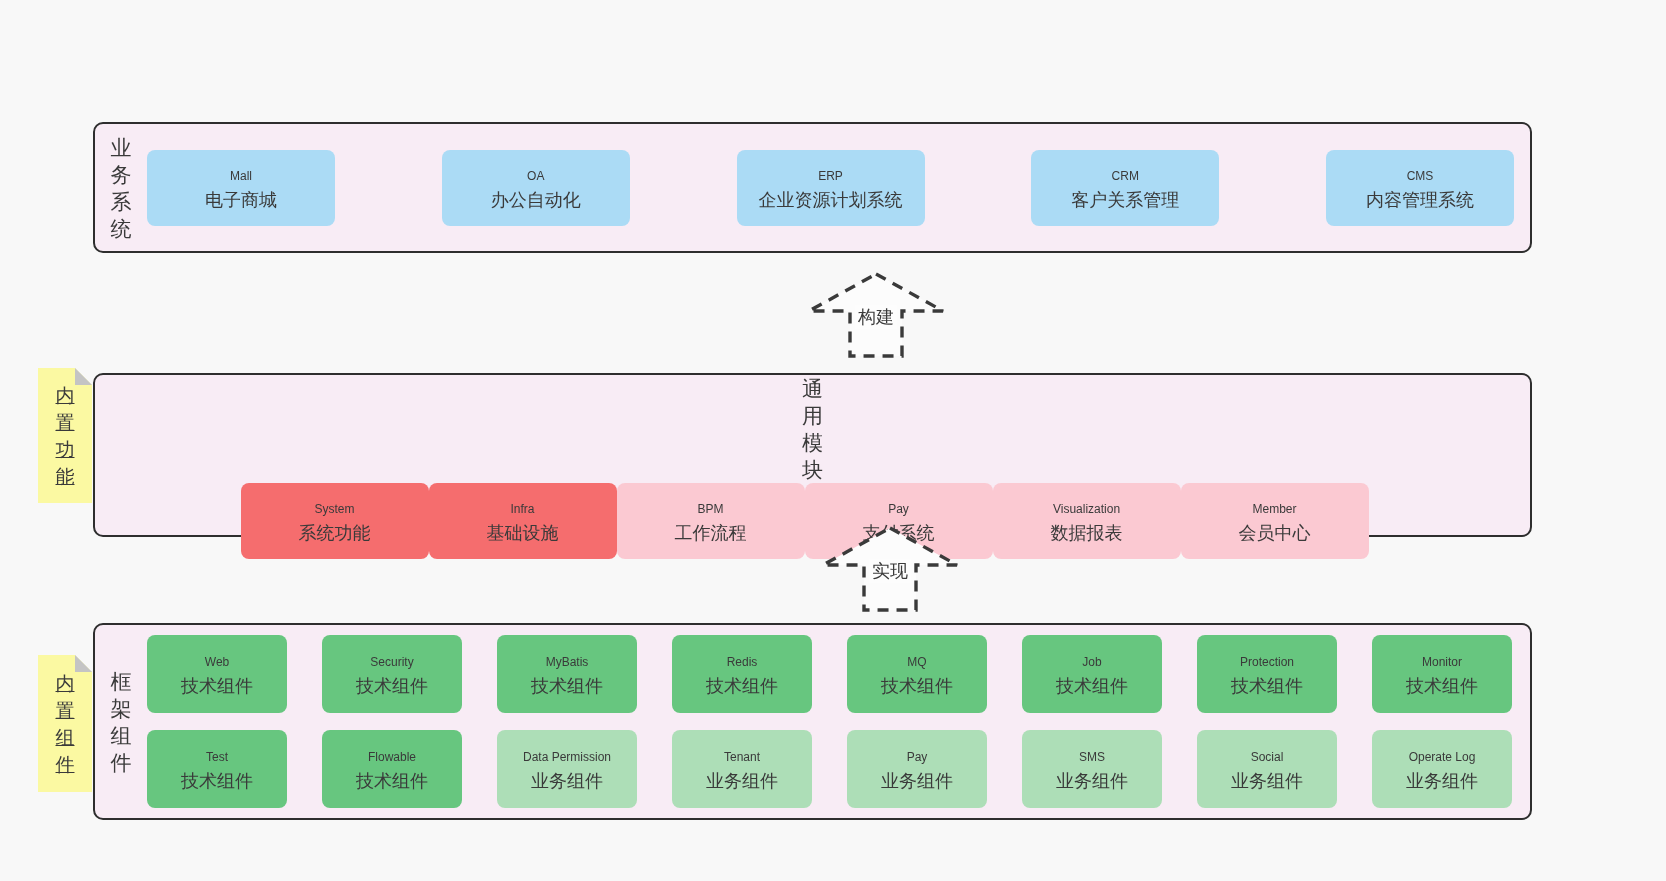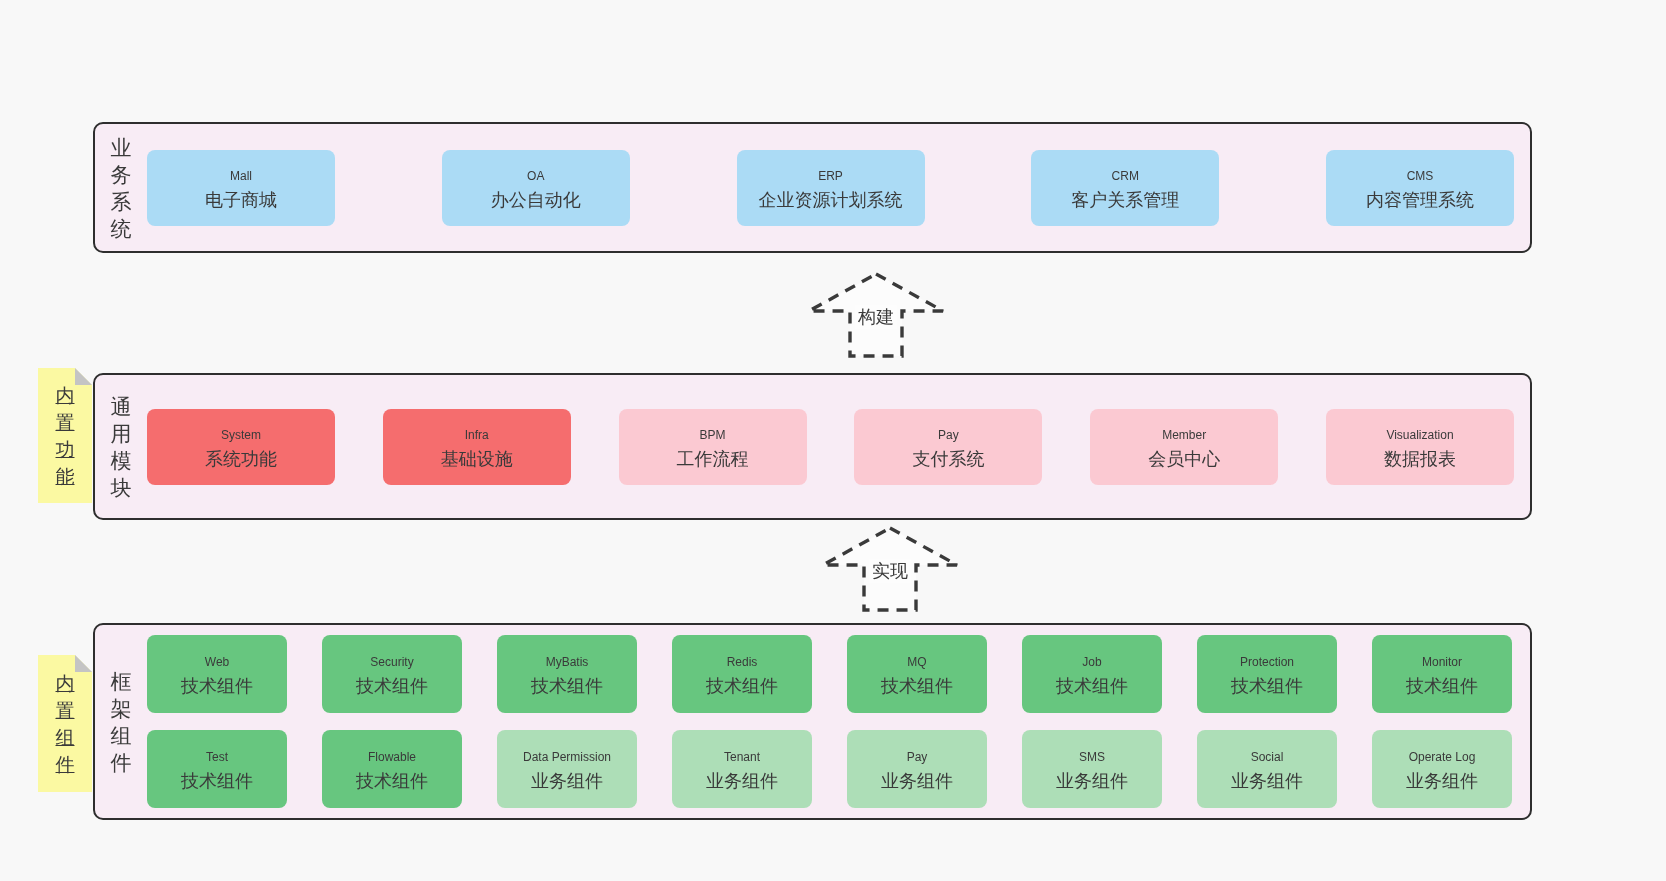--- a/index.html
+++ b/index.html
@@ -142,46 +142,46 @@
   </svg>
   <span class="arrow-label">构建</span>
 </div>
 
 <div class="sticky" style="left:38px;top:368px;height:135px;">
   <span class="fold-cut"></span>
   <span class="fold-flap"></span>
   <div class="sticky-label">内置功能</div>
 </div>
 
-<div class="panel" style="left:93px;top:373px;width:1439px;height:147px;">
+<div class="panel" style="left:93px;top:373px;width:1439px;height:164px;flex-direction:column;">
   <div class="panel-label">通用模块</div>
   <div class="boxes">
     <div class="box w188 red">
       <div class="en">System</div>
       <div class="cn">系统功能</div>
     </div>
     <div class="box w188 red">
       <div class="en">Infra</div>
       <div class="cn">基础设施</div>
     </div>
     <div class="box w188 pink">
       <div class="en">BPM</div>
       <div class="cn">工作流程</div>
     </div>
     <div class="box w188 pink">
       <div class="en">Pay</div>
       <div class="cn">支付系统</div>
     </div>
     <div class="box w188 pink">
+      <div class="en">Visualization</div>
+      <div class="cn">数据报表</div>
+    </div>
+    <div class="box w188 pink">
       <div class="en">Member</div>
       <div class="cn">会员中心</div>
-    </div>
-    <div class="box w188 pink">
-      <div class="en">Visualization</div>
-      <div class="cn">数据报表</div>
     </div>
   </div>
 </div>
 
 <div class="arrow" style="left:820px;top:525px;text-decoration:underline;">
   <svg viewBox="0 0 140 88">
     <path d="M70,3 L137,40 L96,40 L96,85 L44,85 L44,40 L3,40 Z" fill="#fcfcfc" stroke="#3a3a3a" stroke-width="3.4" stroke-dasharray="11 8" stroke-linejoin="miter"></path>
   </svg>
   <span class="arrow-label">实现</span>
 </div>

